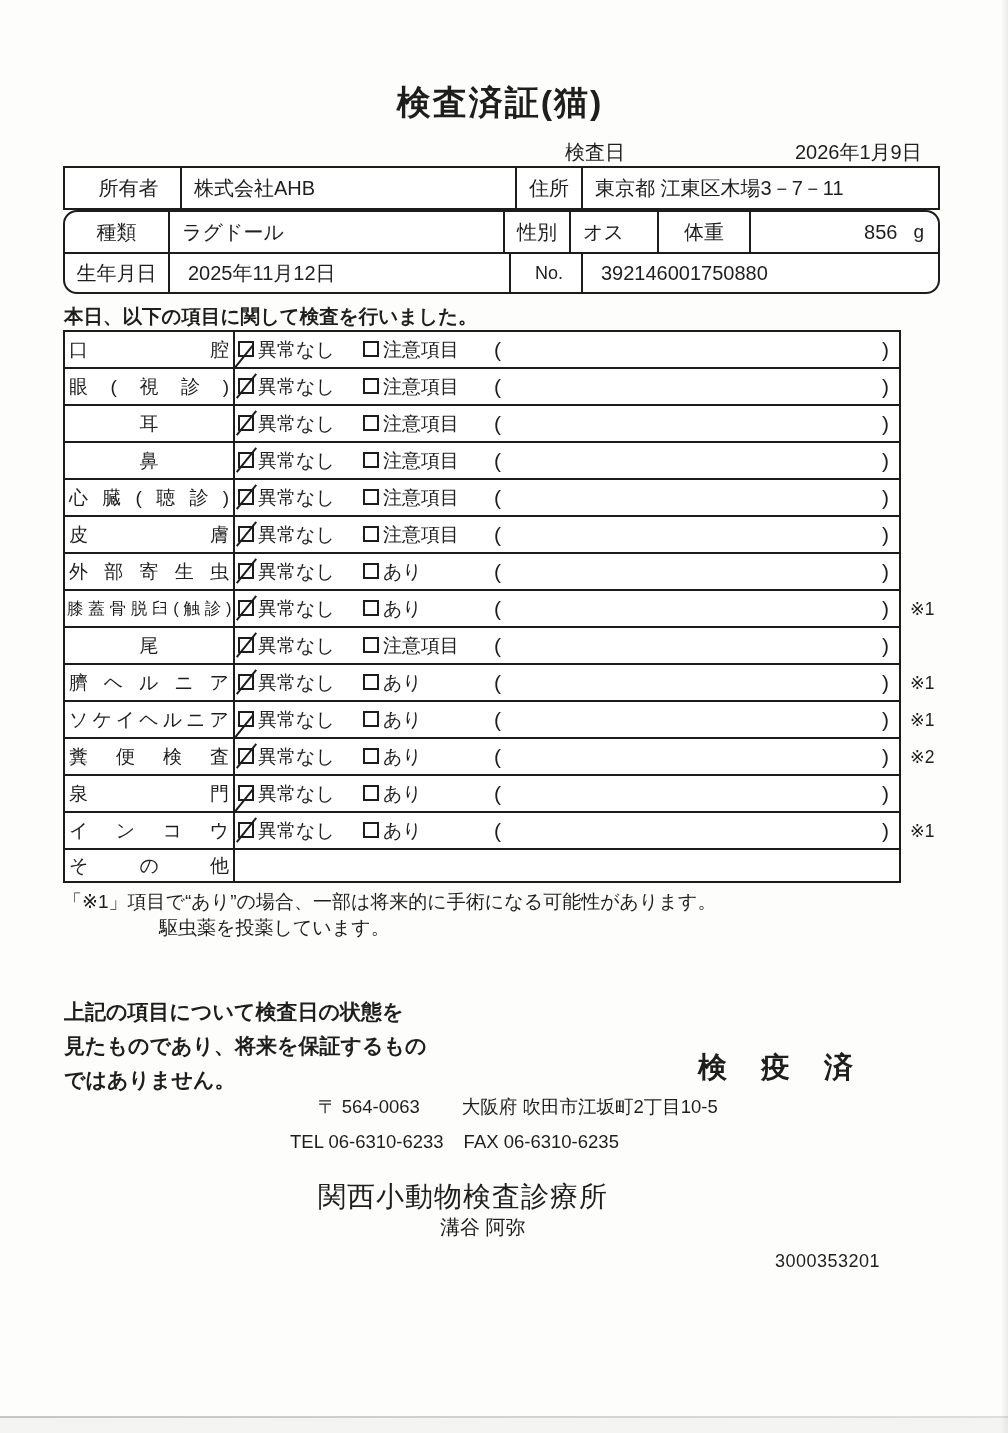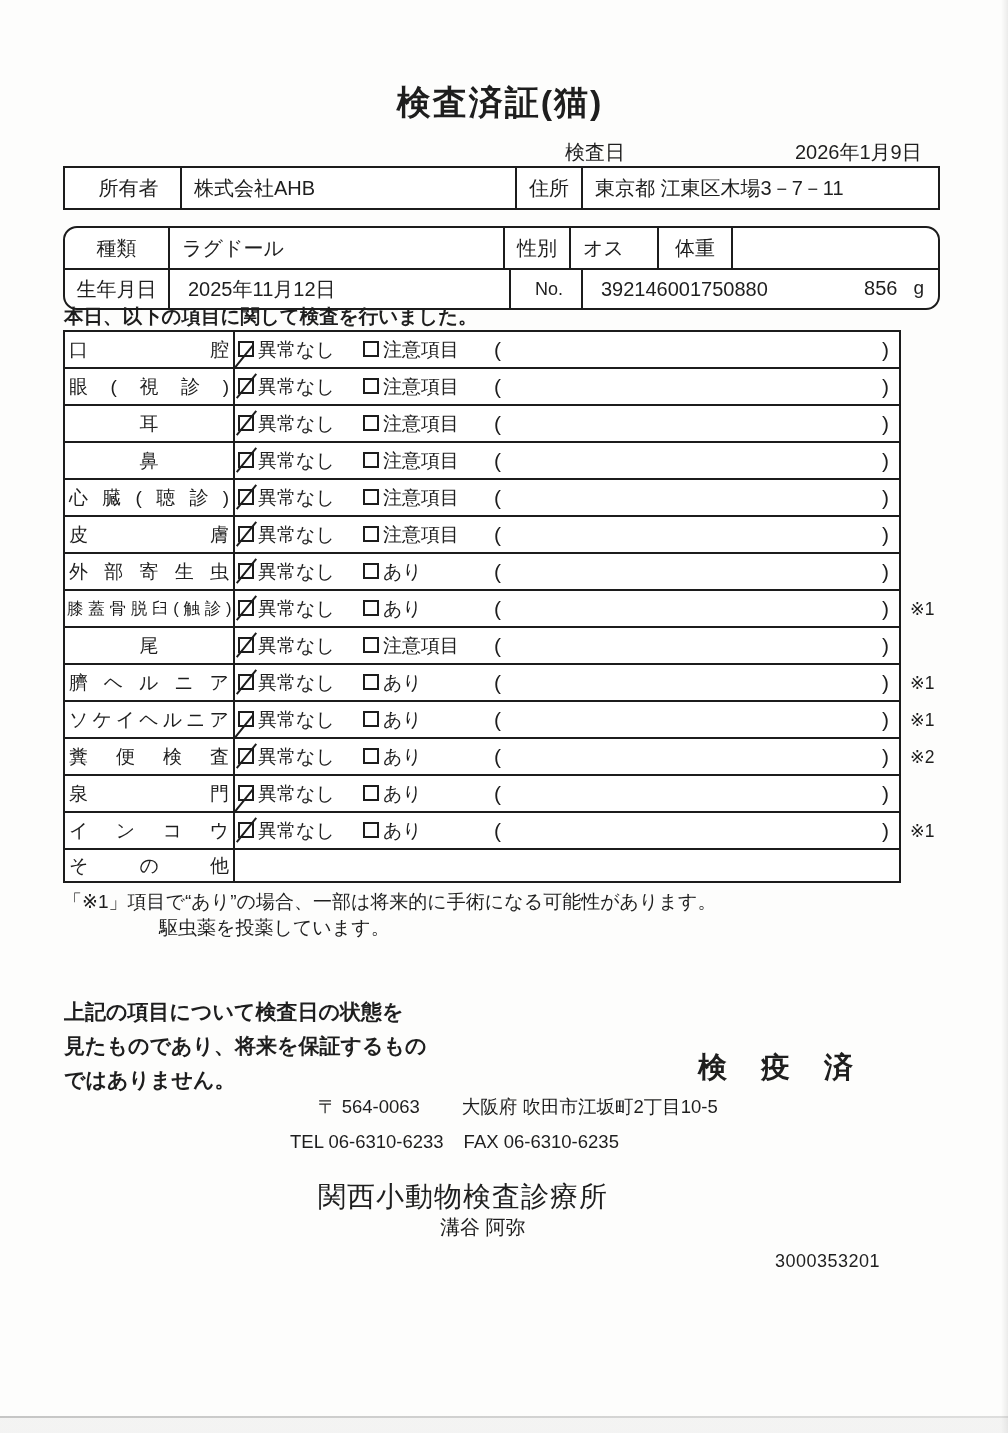--- a/index.html
+++ b/index.html
@@ -30,27 +30,27 @@
   .trow { display:flex; height:40px; }
   .trow + .trow { border-top:2.5px solid #1c1c1c;gap:6px; }
   .tcell { display:flex; align-items:center; font-size:20px; height:100%; }
   .tcell.lbl { justify-content:center; }
   .tcell.val { padding-left:12px; }
   .br { border-right:2.5px solid #1c1c1c; }
   .w-lbl1 { width:105px; }
   .w-val1 { width:335px; }
   .w-lbl2 { width:66px; }
   .w-sex  { width:88px; }
-  .w-wlbl { width:74px;text-align:center; }
+  .w-wlbl { width:92px;text-align:center; }
   .flex1 { flex:1; }
-  .weight-cell { justify-content:flex-end; padding-right:14px;margin-top:40px; }
+  .weight-cell { justify-content:flex-end; padding-right:14px; }
   .weight-unit { margin-left:16px; font-size:19px; }
 
   #owner-table { top:166px;padding-left:12px; }
-  #animal-table { top:226px;border-radius:14px; }
+  #animal-table { top:210px;border-radius:14px; }
 
   .intro-line { left:64px; top:303px; font-size:19.5px; font-weight:600; }
 
   
   #exam-table { position:absolute; left:63px; top:330px; width:838px;
     border:2.5px solid #1c1c1c; background:#fff; }
   .exam-row { display:flex; height:37px; position:relative; }
   .exam-row:not(:last-child) { border-bottom:2.5px solid #1c1c1c; }
   .exam-row.short { height:31px; }
   .exam-label { width:170px; border-right:2.5px solid #1c1c1c;

